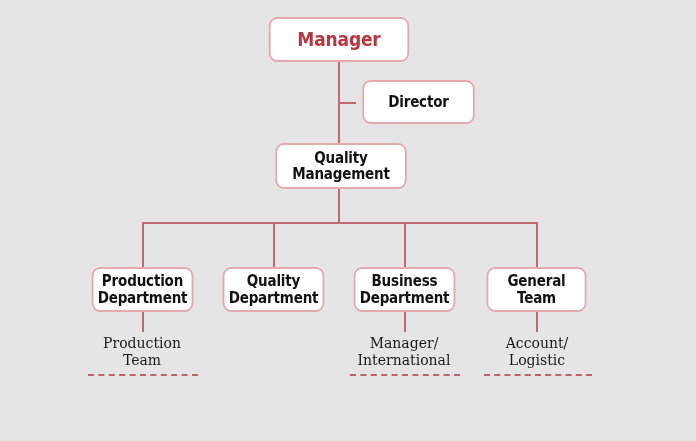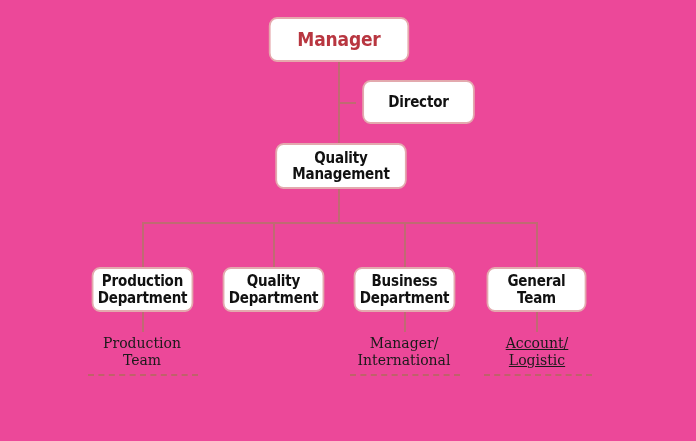--- a/index.html
+++ b/index.html
@@ -7,21 +7,21 @@
     padding: 0;
     background: #ffffff;
   }
   body {
     font-family: "Liberation Sans", sans-serif;
   }
   #canvas {
     position: relative;
     width: 696px;
     height: 441px;
-    background: #ec4899;
+    background: #e5e5e5;
     overflow: hidden;
   }
 
   
   .line {
     position: absolute;
     background: #c06a72;
   }
   .line.v { width: 2px; }
   .line.h { height: 2px; }
@@ -128,17 +128,17 @@
   </div>
 
   <div class="leaf" style="left:82px; top:335px; width:120px;">Production
 Team</div>
   <div class="dash" style="left:88px; top:374px; width:110px;"></div>
 
   <div class="leaf" style="left:344px; top:335px; width:120px;">Manager/
 International</div>
   <div class="dash" style="left:350px; top:374px; width:110px;"></div>
 
-  <div class="leaf" style="left:478px; top:335px; width:118px;text-decoration:underline;">Account/
+  <div class="leaf" style="left:478px; top:335px; width:118px;">Account/
 Logistic</div>
   <div class="dash" style="left:484px; top:374px; width:108px;"></div>
 
 </div>
 
 </body></html>

